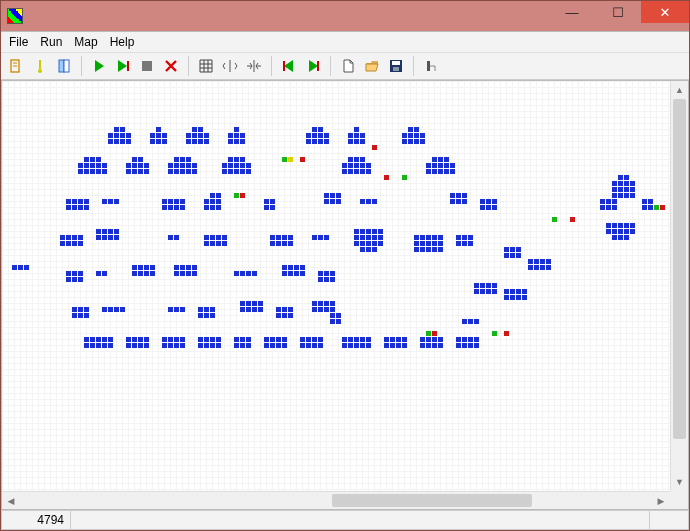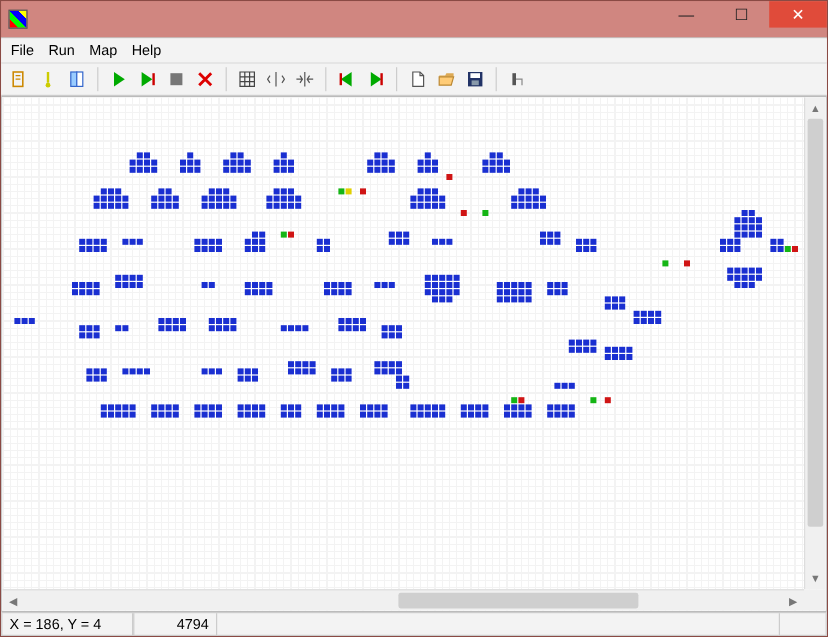--- a/index.html
+++ b/index.html
@@ -840,19 +840,18 @@
         <div class="hsb">
           <div class="left">◀</div>
           <div class="thumb"></div>
           <div class="right">▶</div>
         </div>
         <div class="corner"></div>
       </div>
     </div>
 
     <div class="statusbar">
-      <div class="status-cell coords">X = 186, Y = 4</div>
       <div class="status-cell count">4794</div>
       <div class="status-cell gap"></div>
       <div class="status-cell tail"></div>
     </div>
   </div>
 </div>
 
 </body></html>

